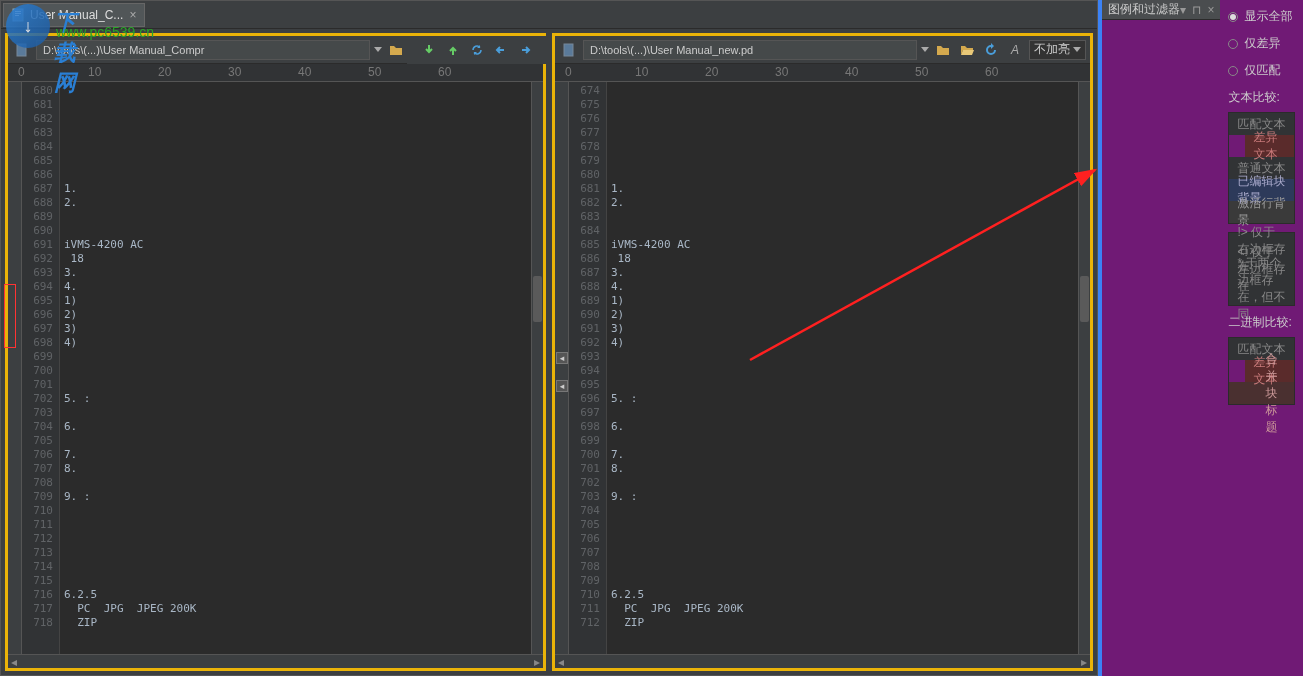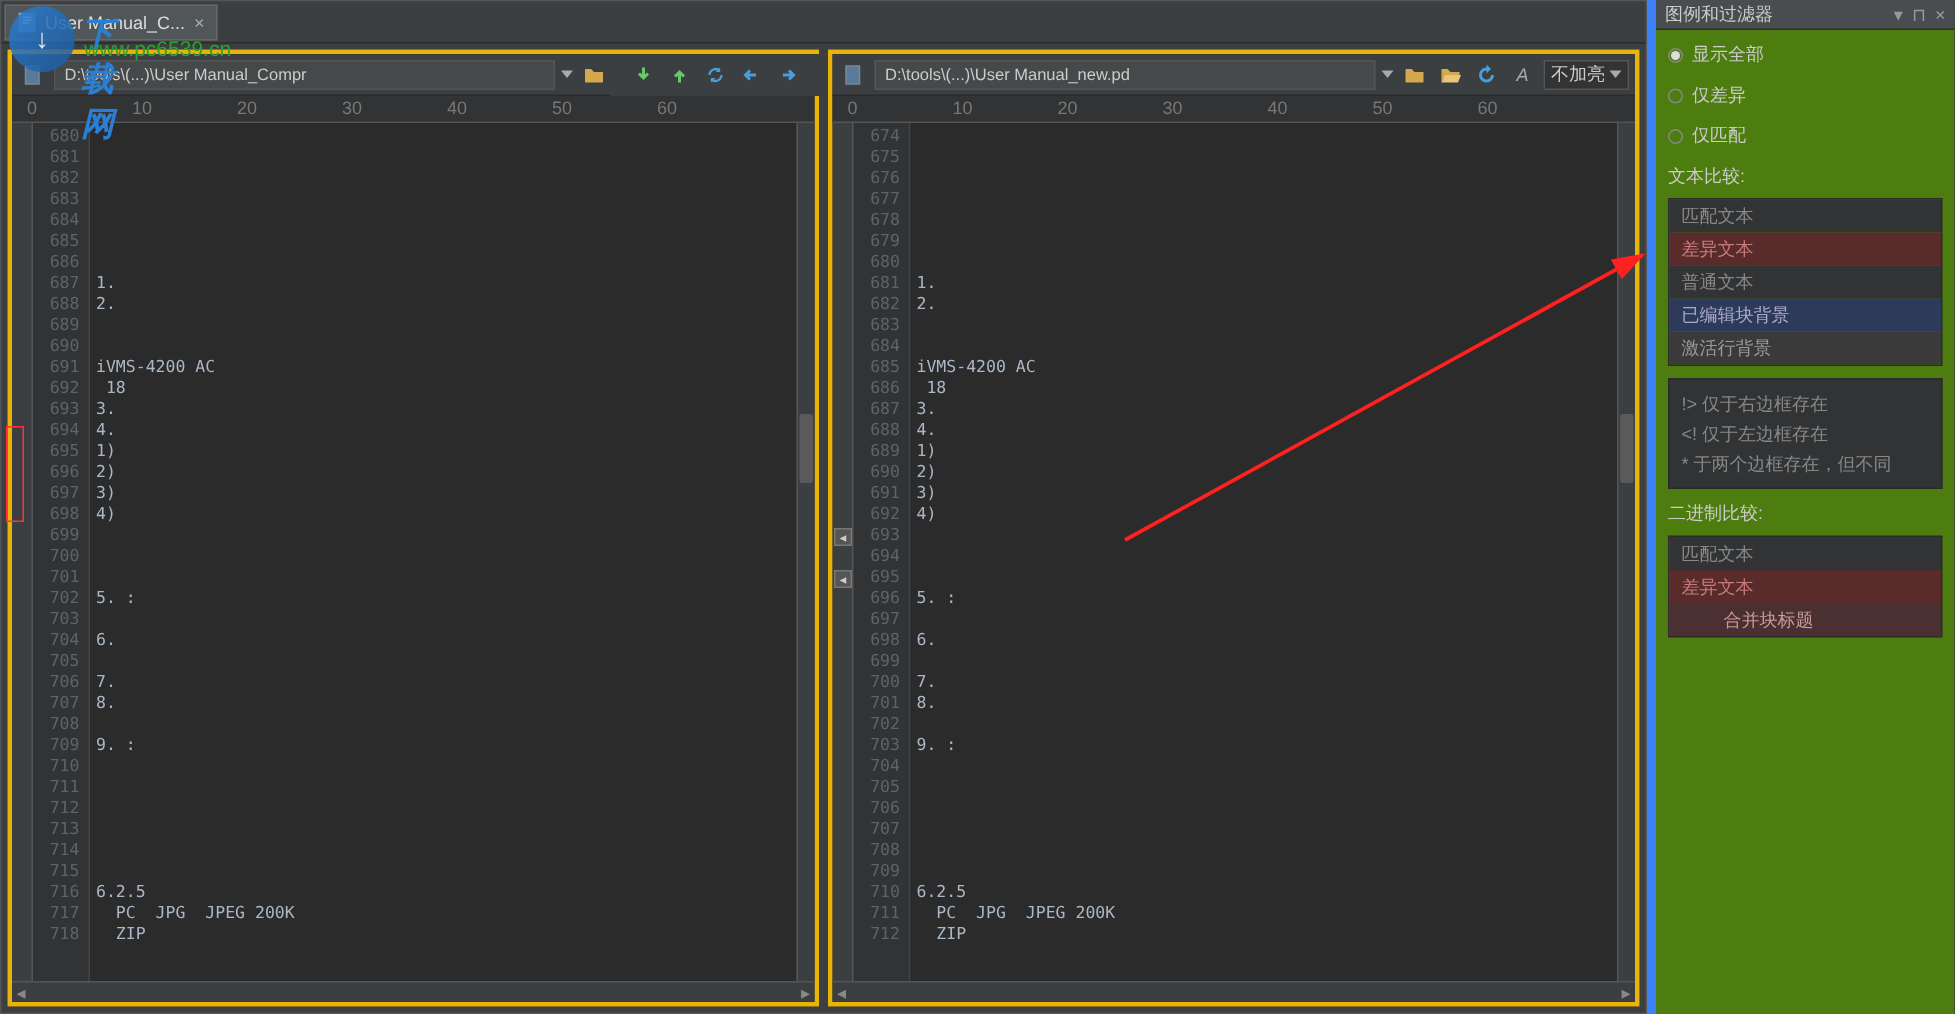--- a/index.html
+++ b/index.html
@@ -26,32 +26,32 @@
 .gutter-no div { color: #606366; font-family: Consolas, monospace; font-size: 11px; height: 14px; text-align: right; padding-right: 6px; }
 .code { flex: 1; background: #2b2b2b; padding-top: 2px; overflow: hidden; }
 .code div { color: #a9b7c6; font-family: Consolas, monospace; font-size: 11px; height: 14px; white-space: pre; padding-left: 4px; }
 .hscroll { height: 14px; background: #3c3f41; border-top: 1px solid #555; display: flex; align-items: center; }
 .hscroll .track { flex: 1; height: 10px; background: #3c3f41; margin: 0 12px; position: relative; }
 .hscroll .arrow-l, .hscroll .arrow-r { width: 12px; color: #888; text-align: center; }
 .vscroll { position: absolute; right: 0; top: 46px; bottom: 14px; width: 12px; background: #3c3f41; border-left: 1px solid #555; }
 .vscroll .thumb { position: absolute; left: 1px; right: 1px; background: #5a5a5a; border-radius: 2px; }
 .merge-btn { width: 12px; height: 12px; background: #555; color: #ccc; font-size: 9px; display: flex; align-items: center; justify-content: center; margin-bottom: 2px; border: 1px solid #777; }
 
-.sidepanel { width: 205px; background: #4d7c0f; border-left: 6px solid #3b82f6; display: flex; flex-direction: column; }
+.sidepanel { width: 205px; background: #701a75; border-left: 4px solid #3b82f6; display: flex; flex-direction: row; }
 .side-header { height: 20px; background: #4a4d4f; border-bottom: 1px solid #2b2b2b; display: flex; align-items: center; padding: 0 6px; justify-content: space-between; color: #ccc; font-size: 11px; }
 .side-header .ctrls { display: flex; gap: 6px; color: #999; }
 .side-body { padding: 8px; flex: 1; overflow-y: auto; }
 .radio-row { display: flex; align-items: center; gap: 6px; margin-bottom: 10px; color: #ccc; }
 .radio { width: 10px; height: 10px; border-radius: 50%; border: 1px solid #888; display: flex; align-items: center; justify-content: center; }
 .radio.sel::after { content: ''; width: 6px; height: 6px; border-radius: 50%; background: #ddd; }
 .section-label { color: #ccc; margin: 6px 0; }
 .legend-box { border: 1px solid #2b2b2b; }
 .legend-item { height: 22px; display: flex; align-items: center; padding: 0 8px; color: #bbb; }
 .lg-match { background: #313335; color: #888; }
-.lg-diff { background: #5a2b2b; color: #c97a7a; }
+.lg-diff { background: #5a2b2b; color: #c97a7a; margin-left: 16px; }
 .lg-normal { background: #313335; color: #888; }
 .lg-merged-bg { background: #2d4a3a; color: #aac; }
 .lg-edited-bg { background: #2d3a5a; color: #aac; }
 .lg-active-bg { background: #3a3a3a; color: #999; }
 .lg-merge-title { background: #4a3030; color: #c99; padding-left: 36px; }
 .info-box { border: 1px solid #2b2b2b; background: #313335; margin-top: 8px; padding: 6px 8px; }
 .info-box div { color: #888; height: 20px; display: flex; align-items: center; }
 
 .watermark { position: absolute; top: 0; left: 0; z-index: 100; pointer-events: none; }
 .wm-logo { position: absolute; top: 4px; left: 6px; width: 44px; height: 44px; border-radius: 50%; background: linear-gradient(135deg, #2a7fd4 0%, #1e5a9e 100%); opacity: 0.85; display:flex; align-items:center; justify-content:center; color:#fff; font-size:18px; font-weight:bold; }

